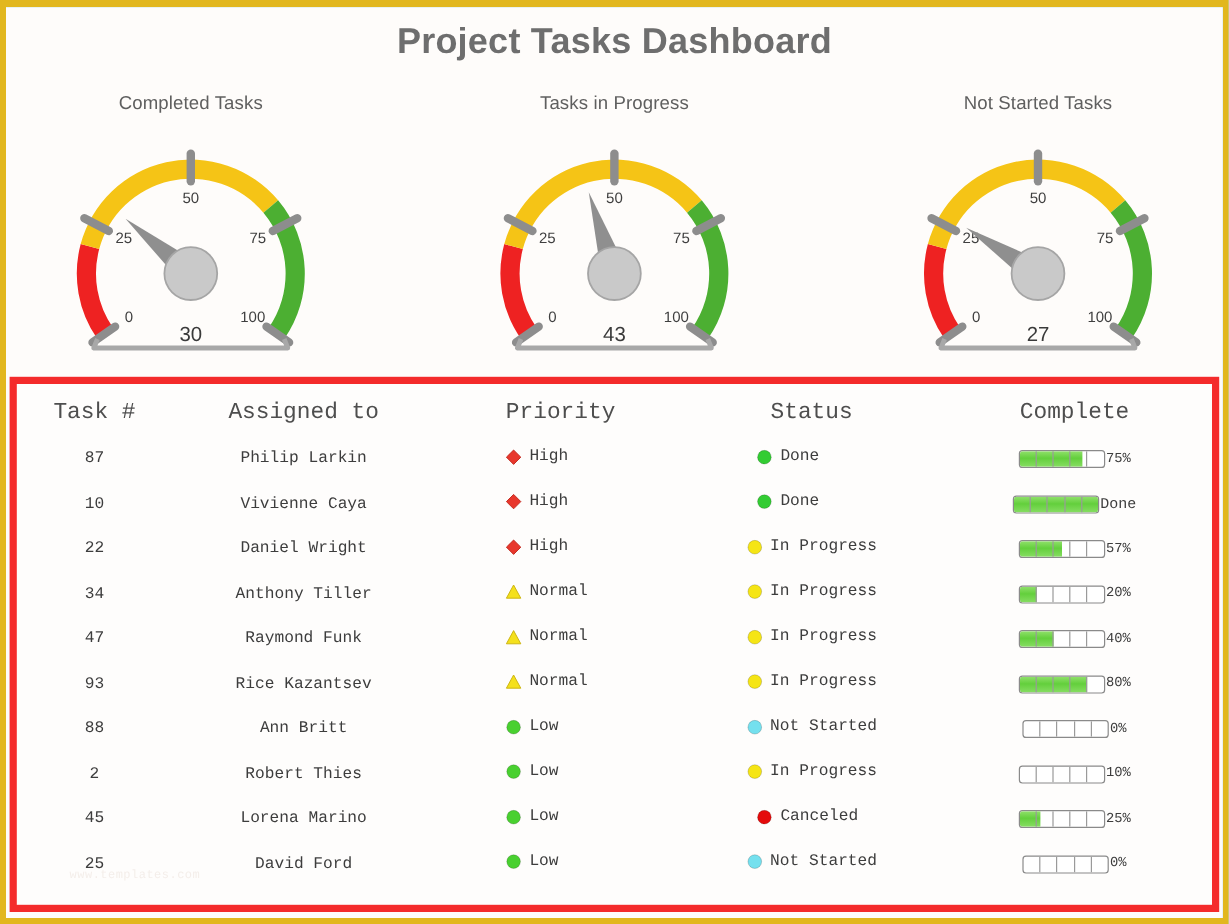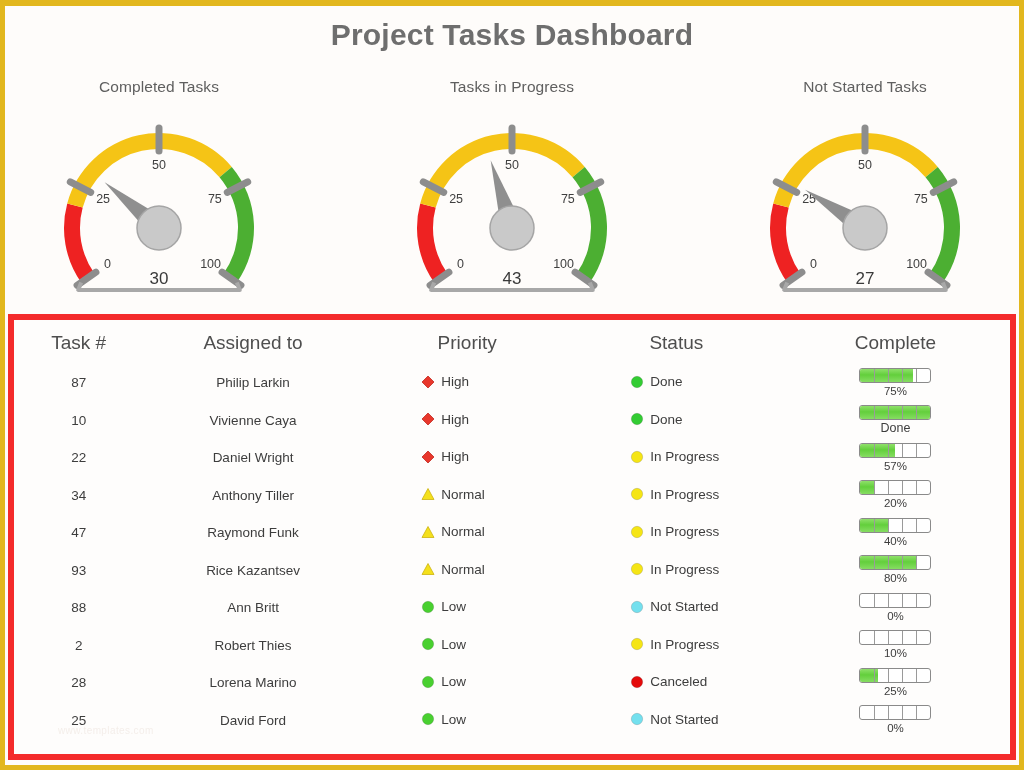--- a/index.html
+++ b/index.html
@@ -77,20 +77,21 @@
   #task-panel {
     position: absolute;
     left: 3px;
     right: 3px;
     top: 308px;
     bottom: 5px;
     box-sizing: border-box;
     border: 6px solid #f42b2b;
     background: #fefdfc;
     overflow: hidden;
+    font-family: Liberation Mono, monospace;
   }
   #task-table {
     width: 100%;
     border-collapse: collapse;
     table-layout: fixed;
   }
   #task-table th {
     font-weight: normal;
     font-size: 19px;
     color: #4e4e4e;
@@ -116,23 +117,23 @@
     align-items: center;
     gap: 6px;
     text-align: left;
     min-width: 92px;
   }
   .icon-shape { flex: 0 0 auto; display: block; }
 
   
   .progress-wrap {
     display: flex;
-    flex-direction: column;
+    flex-direction: row;
     align-items: center;
-    justify-content: flex-end;
+    justify-content: center;
     gap: 1px;
   }
   .pbar {
     position: relative;
     width: 72px;
     height: 15px;
     box-sizing: border-box;
     border: 1px solid #8a8a8a;
     border-radius: 3px;
     background: #ffffff;
@@ -515,21 +516,21 @@
                       <i></i>
                       <i></i>
                       <i></i>
                     </div>
                   </div>
                   <div class="pbar-label">10%</div>
                 </div>
               </td>
             </tr>
             <tr>
-              <td>28</td>
+              <td>45</td>
               <td><span>Lorena Marino</span></td>
               <td><span class="cell-inline">
                   <svg width="14" height="14" viewBox="0 0 14 14" class="icon-shape">
                     <circle cx="7" cy="7" r="5.7" stroke="rgba(0,0,0,.18)" fill="#49d030" stroke-width="0.8"></circle>
                   </svg>
                   <span>Low</span>
                 </span></td>
               <td><span class="cell-inline">
                   <svg width="14" height="14" viewBox="0 0 14 14" class="icon-shape">
                     <circle cx="7" cy="7" r="5.7" stroke="rgba(0,0,0,.18)" fill="#e40b0b" stroke-width="0.8"></circle>

